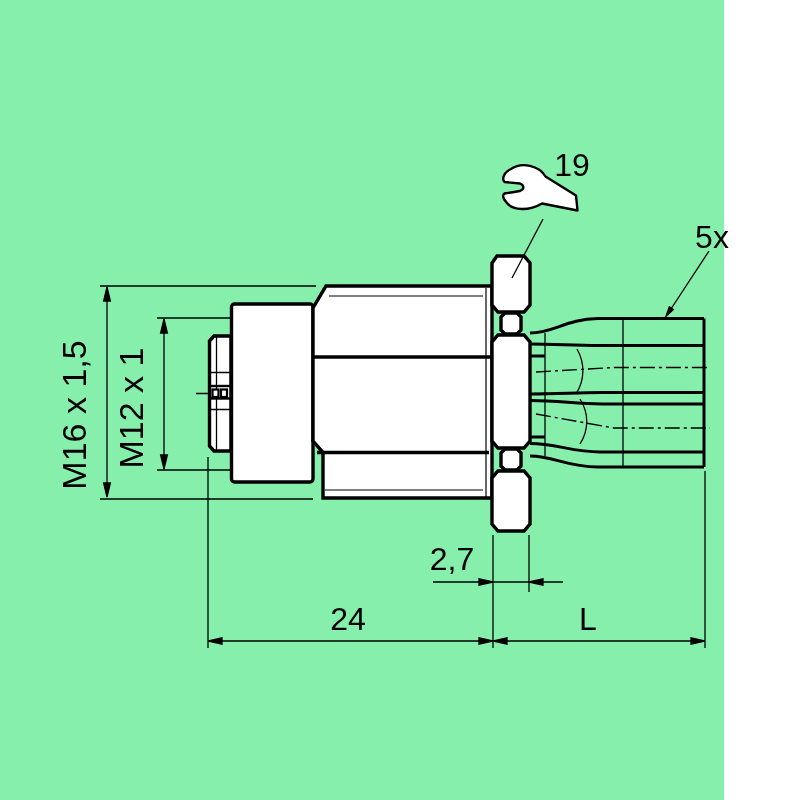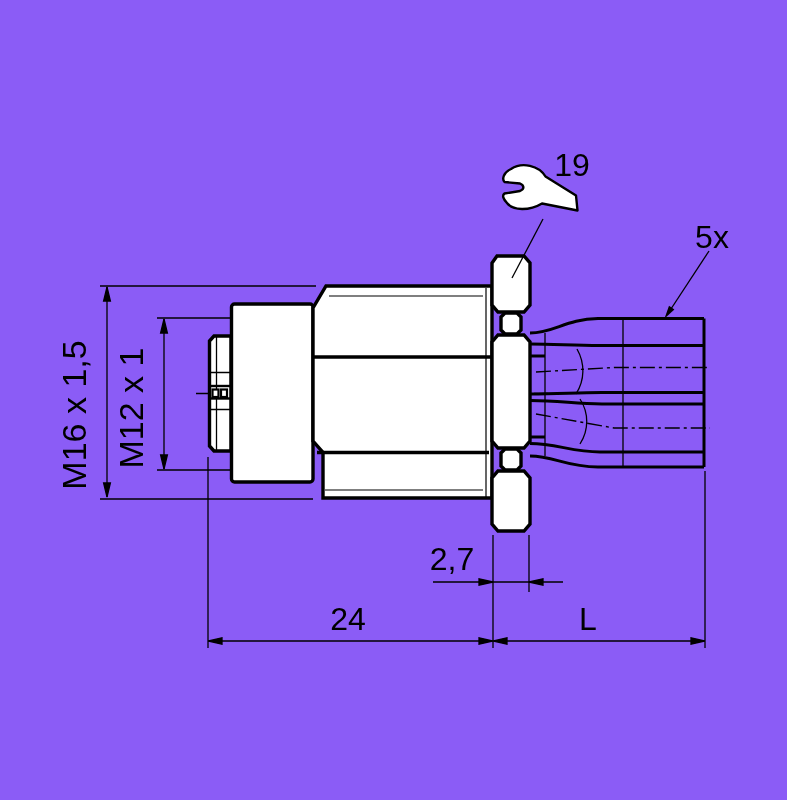--- a/index.html
+++ b/index.html
@@ -5,23 +5,23 @@
   html, body {
     margin: 0;
     padding: 0;
     width: 800px;
     height: 800px;
     background: #ffffff;
     font-family: "Liberation Sans", sans-serif;
   }
   #stage {
     position: relative;
-    width: 787px;
+    width: 724px;
     height: 800px;
-    background: #8b5cf6;
+    background: #86efac;
   }
   svg { display: block; }
   .dimtext {
     font-family: "Liberation Sans", sans-serif;
     font-size: 32px;
     fill: #000000;
   }
   .threadtext {
     font-family: "Liberation Sans", sans-serif;
     font-size: 34px;

